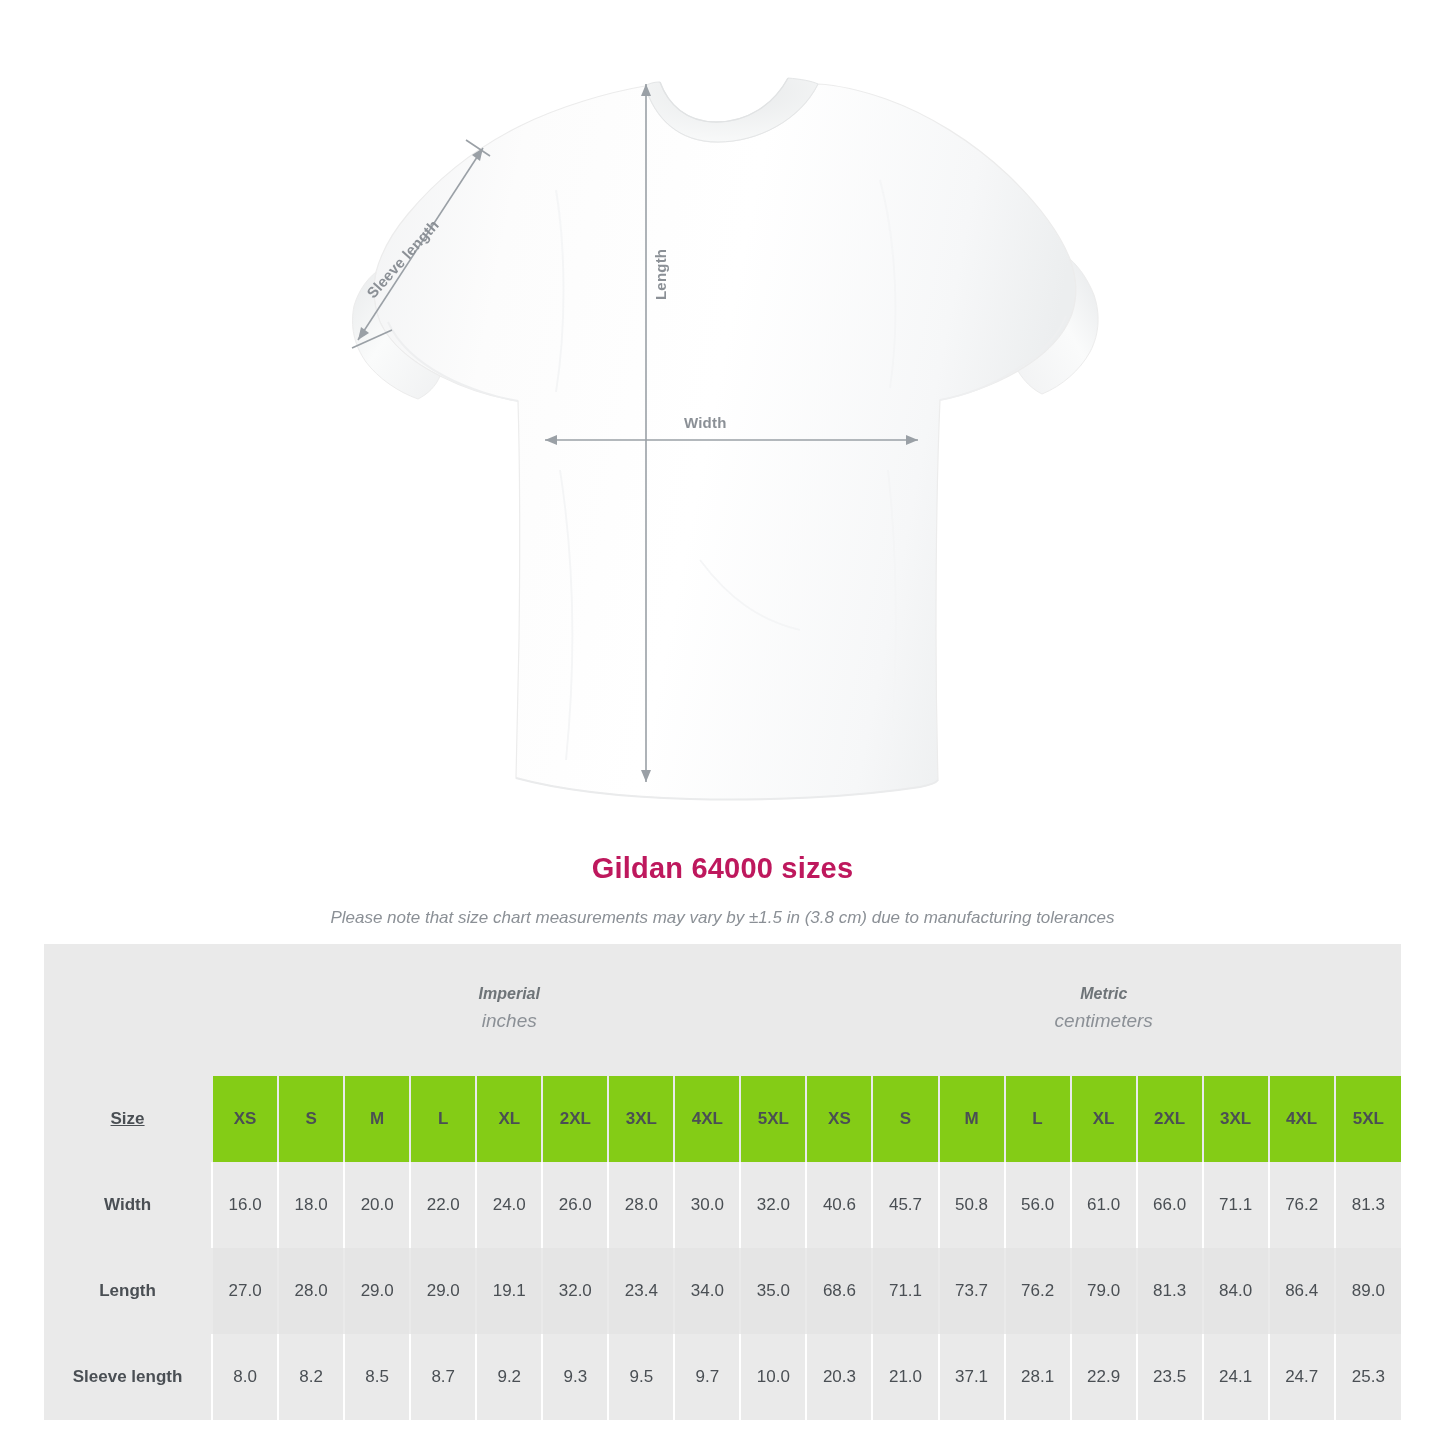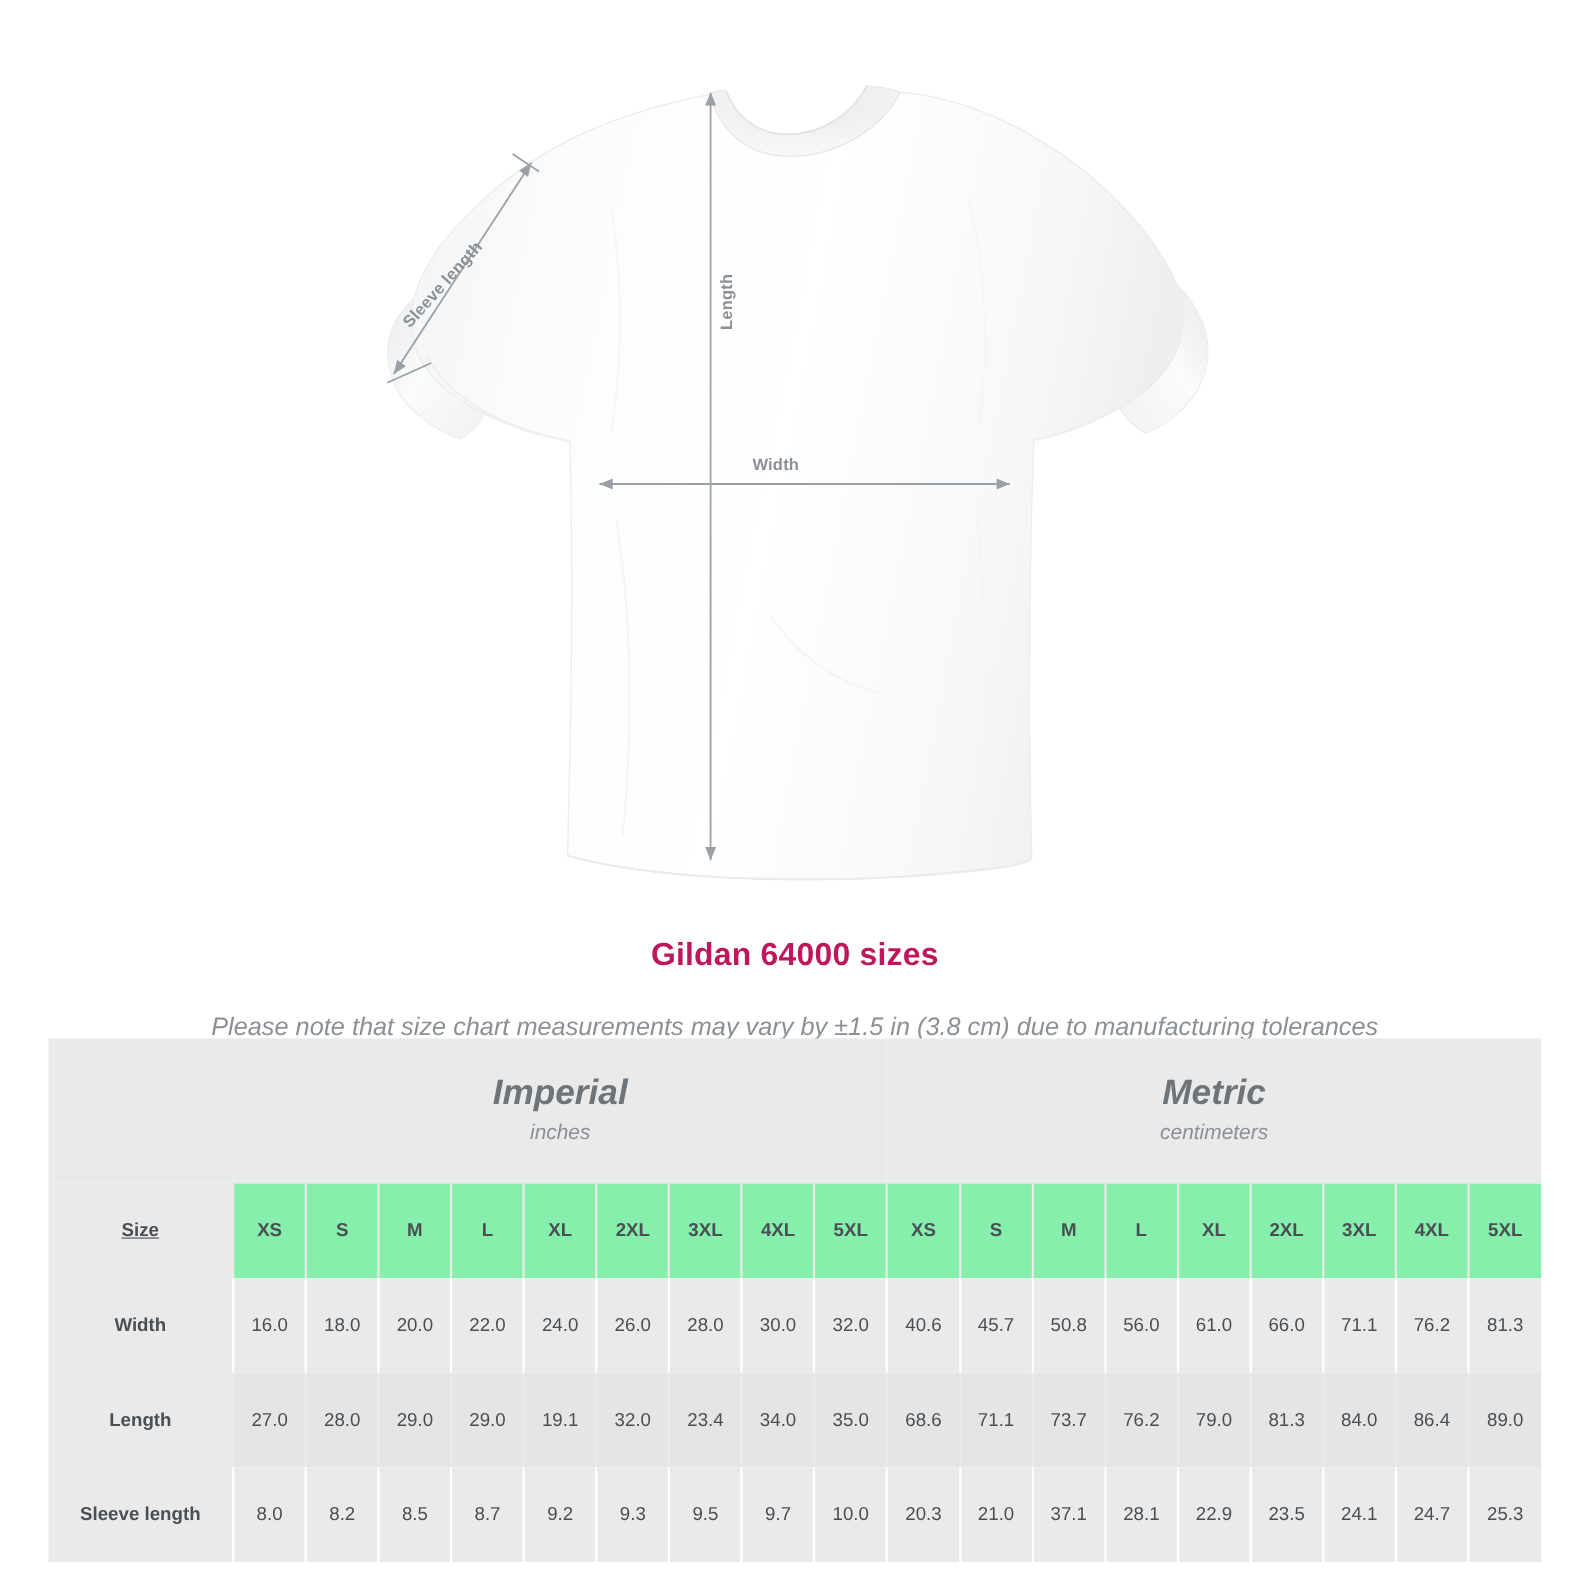--- a/index.html
+++ b/index.html
@@ -61,24 +61,24 @@
   }
   .chart-title {
     font-size: 29px;
     font-weight: bold;
     color: #be185d;
     margin: 0;
     padding-top: 22px;
     letter-spacing: 0.2px;
   }
   .chart-note {
-    font-size: 23px;
+    font-size: 17px;
     font-style: italic;
     color: #8b9096;
-    margin: 16px;
+    margin: 4px;
     padding-top: 19px;
   }
 
   
   .table-wrap {
     position: absolute;
     left: 44px;
     top: 944px;
     width: 1357px;
   }
@@ -87,21 +87,21 @@
     width: 1357px;
     table-layout: fixed;
   }
   table.size-table tr.unit-row td {
     background: #eaeaea;
     text-align: center;
     padding: 22px 0 26px 0;
     border: none;
   }
   .unit-name {
-    font-size: 32px;
+    font-size: 16px;
     font-style: italic;
     font-weight: bold;
     color: #6e7478;
   }
   .unit-sub {
     font-size: 19px;
     font-style: italic;
     color: #8b9096;
     padding-top: 7px;
   }
@@ -113,21 +113,21 @@
     vertical-align: middle;
   }
   td.rowhead {
     font-weight: bold;
     color: #4a4f54;
     width: 168px;
     text-align: center;
   }
   tr.head-row td {
     font-weight: bold;
-    background: #86efac;
+    background: #84cc16;
   }
   tr.head-row td.rowhead {
     background: #eaeaea;
     text-decoration: underline;
   }
   tr.zebra-grey td {
     background: #eaeaea;
   }
   tr.zebra-white td {
     background: #e5e5e5;

